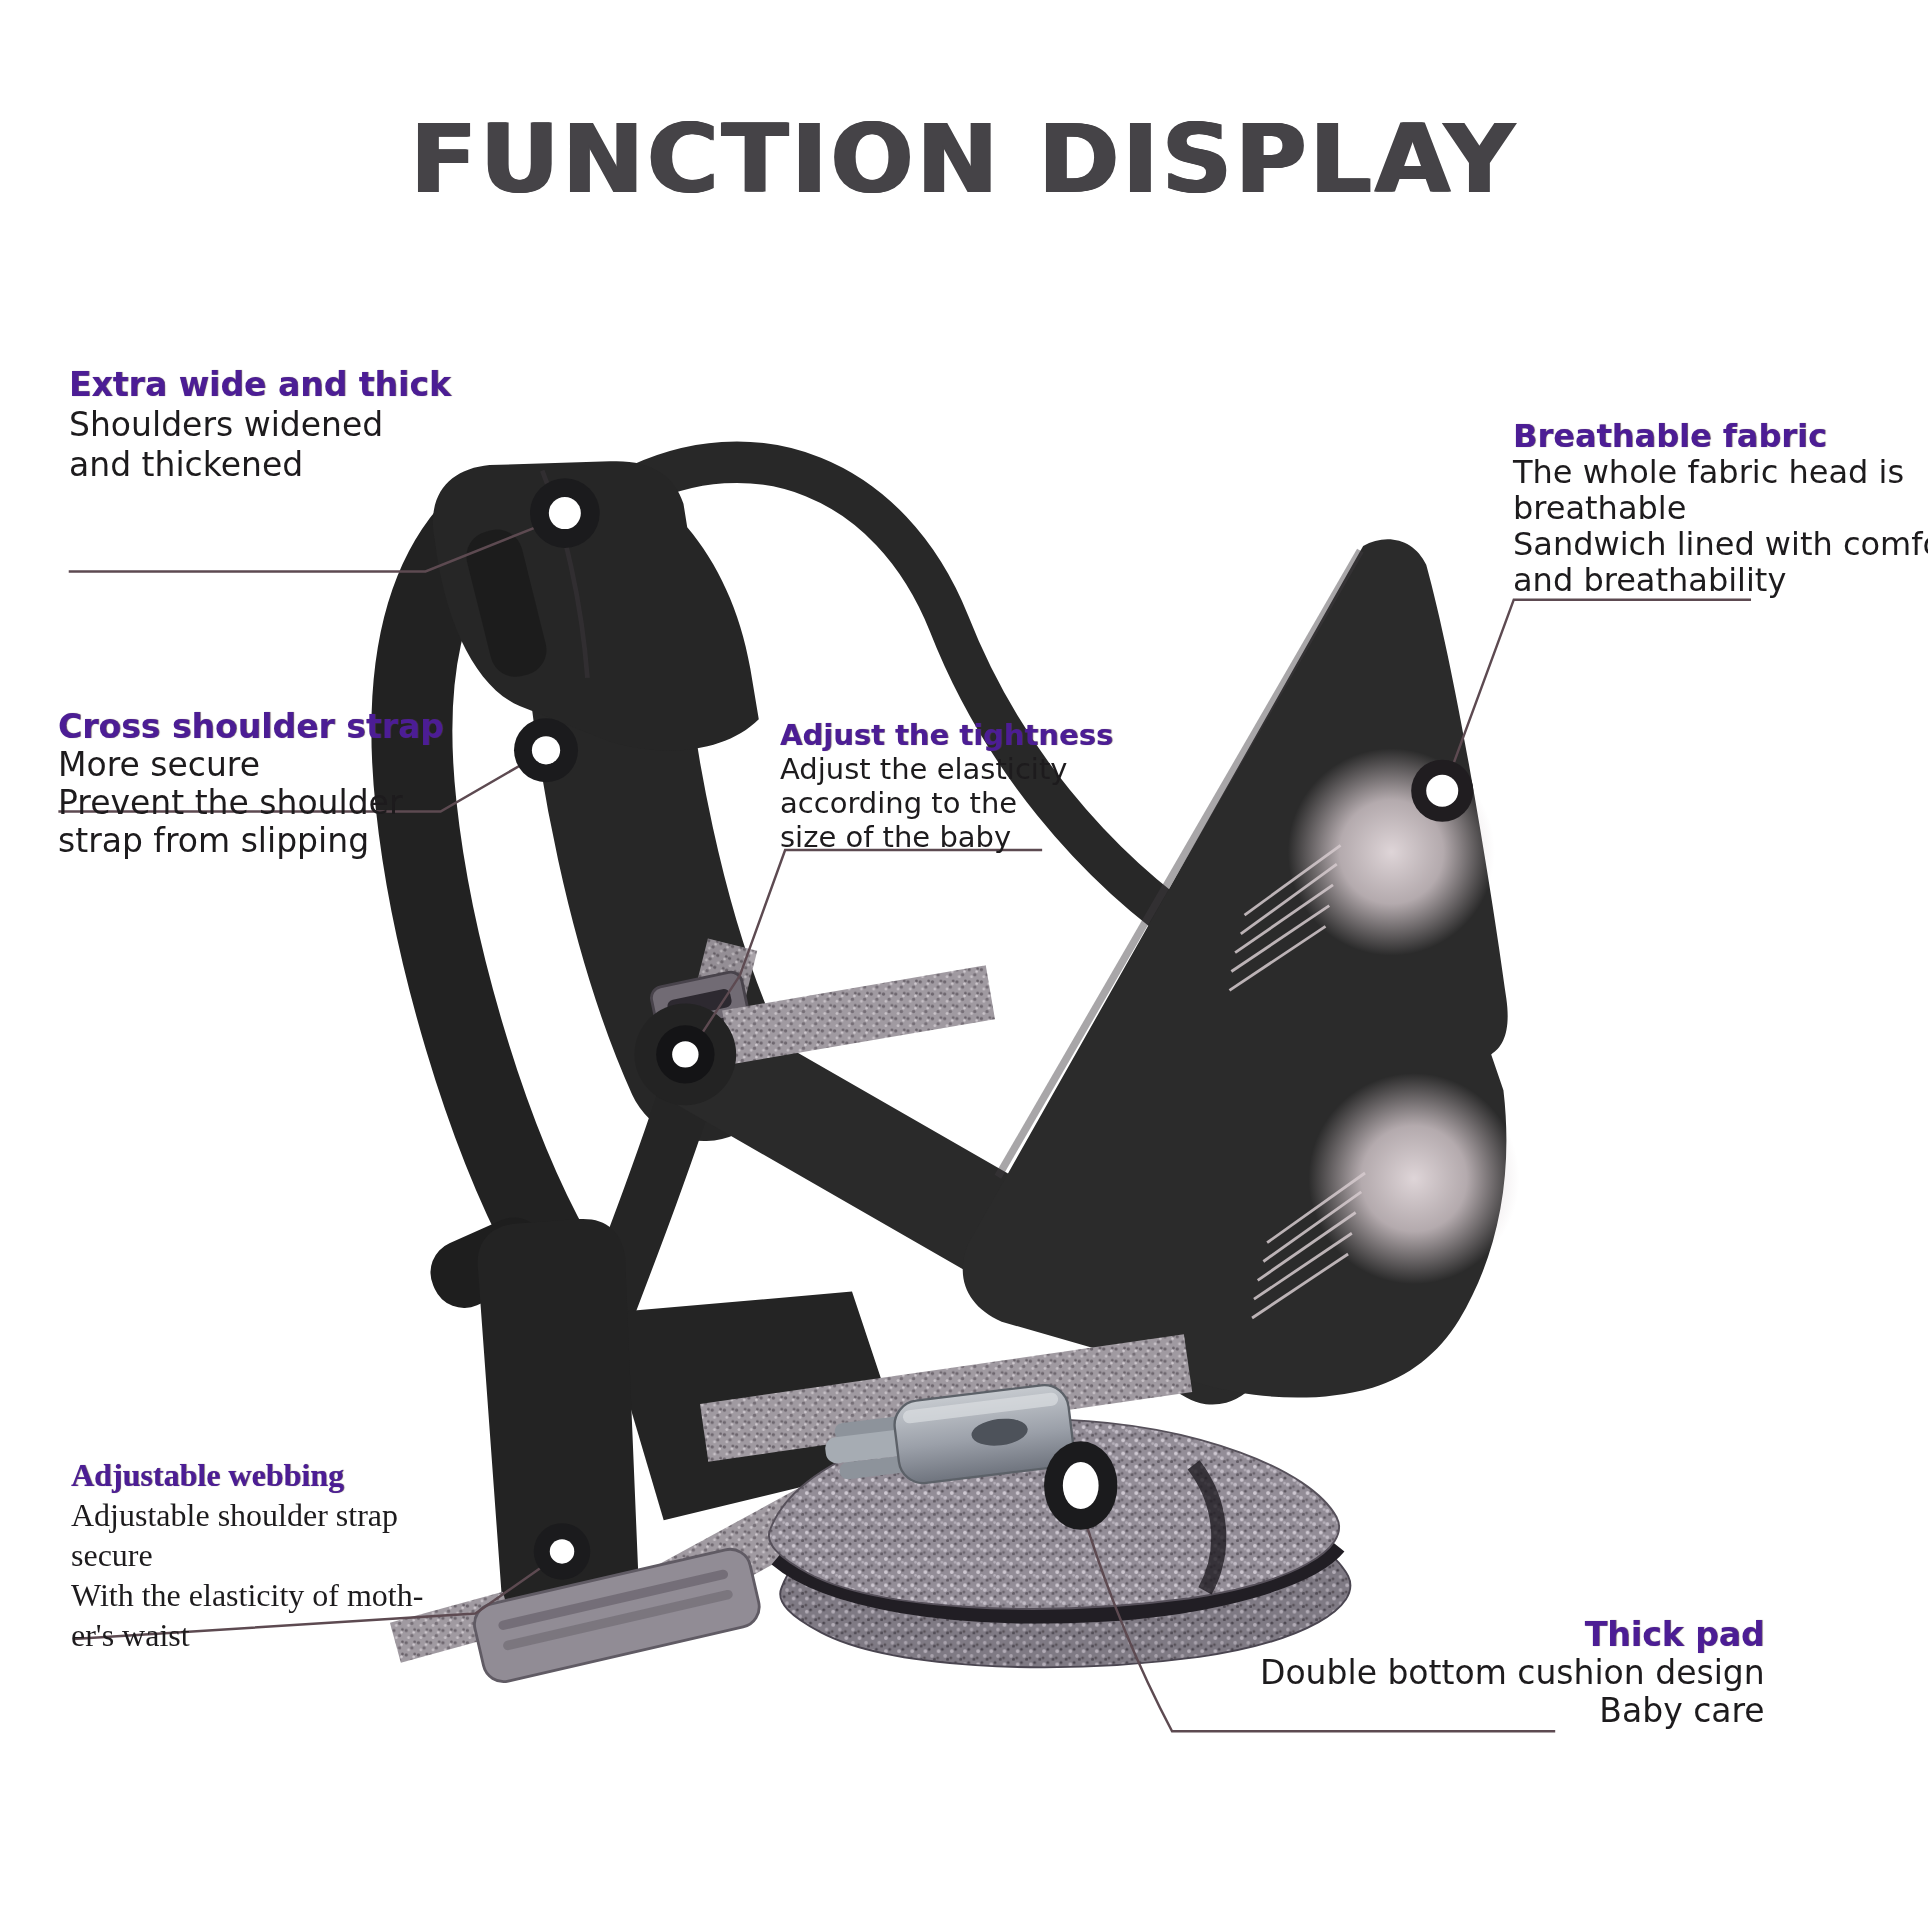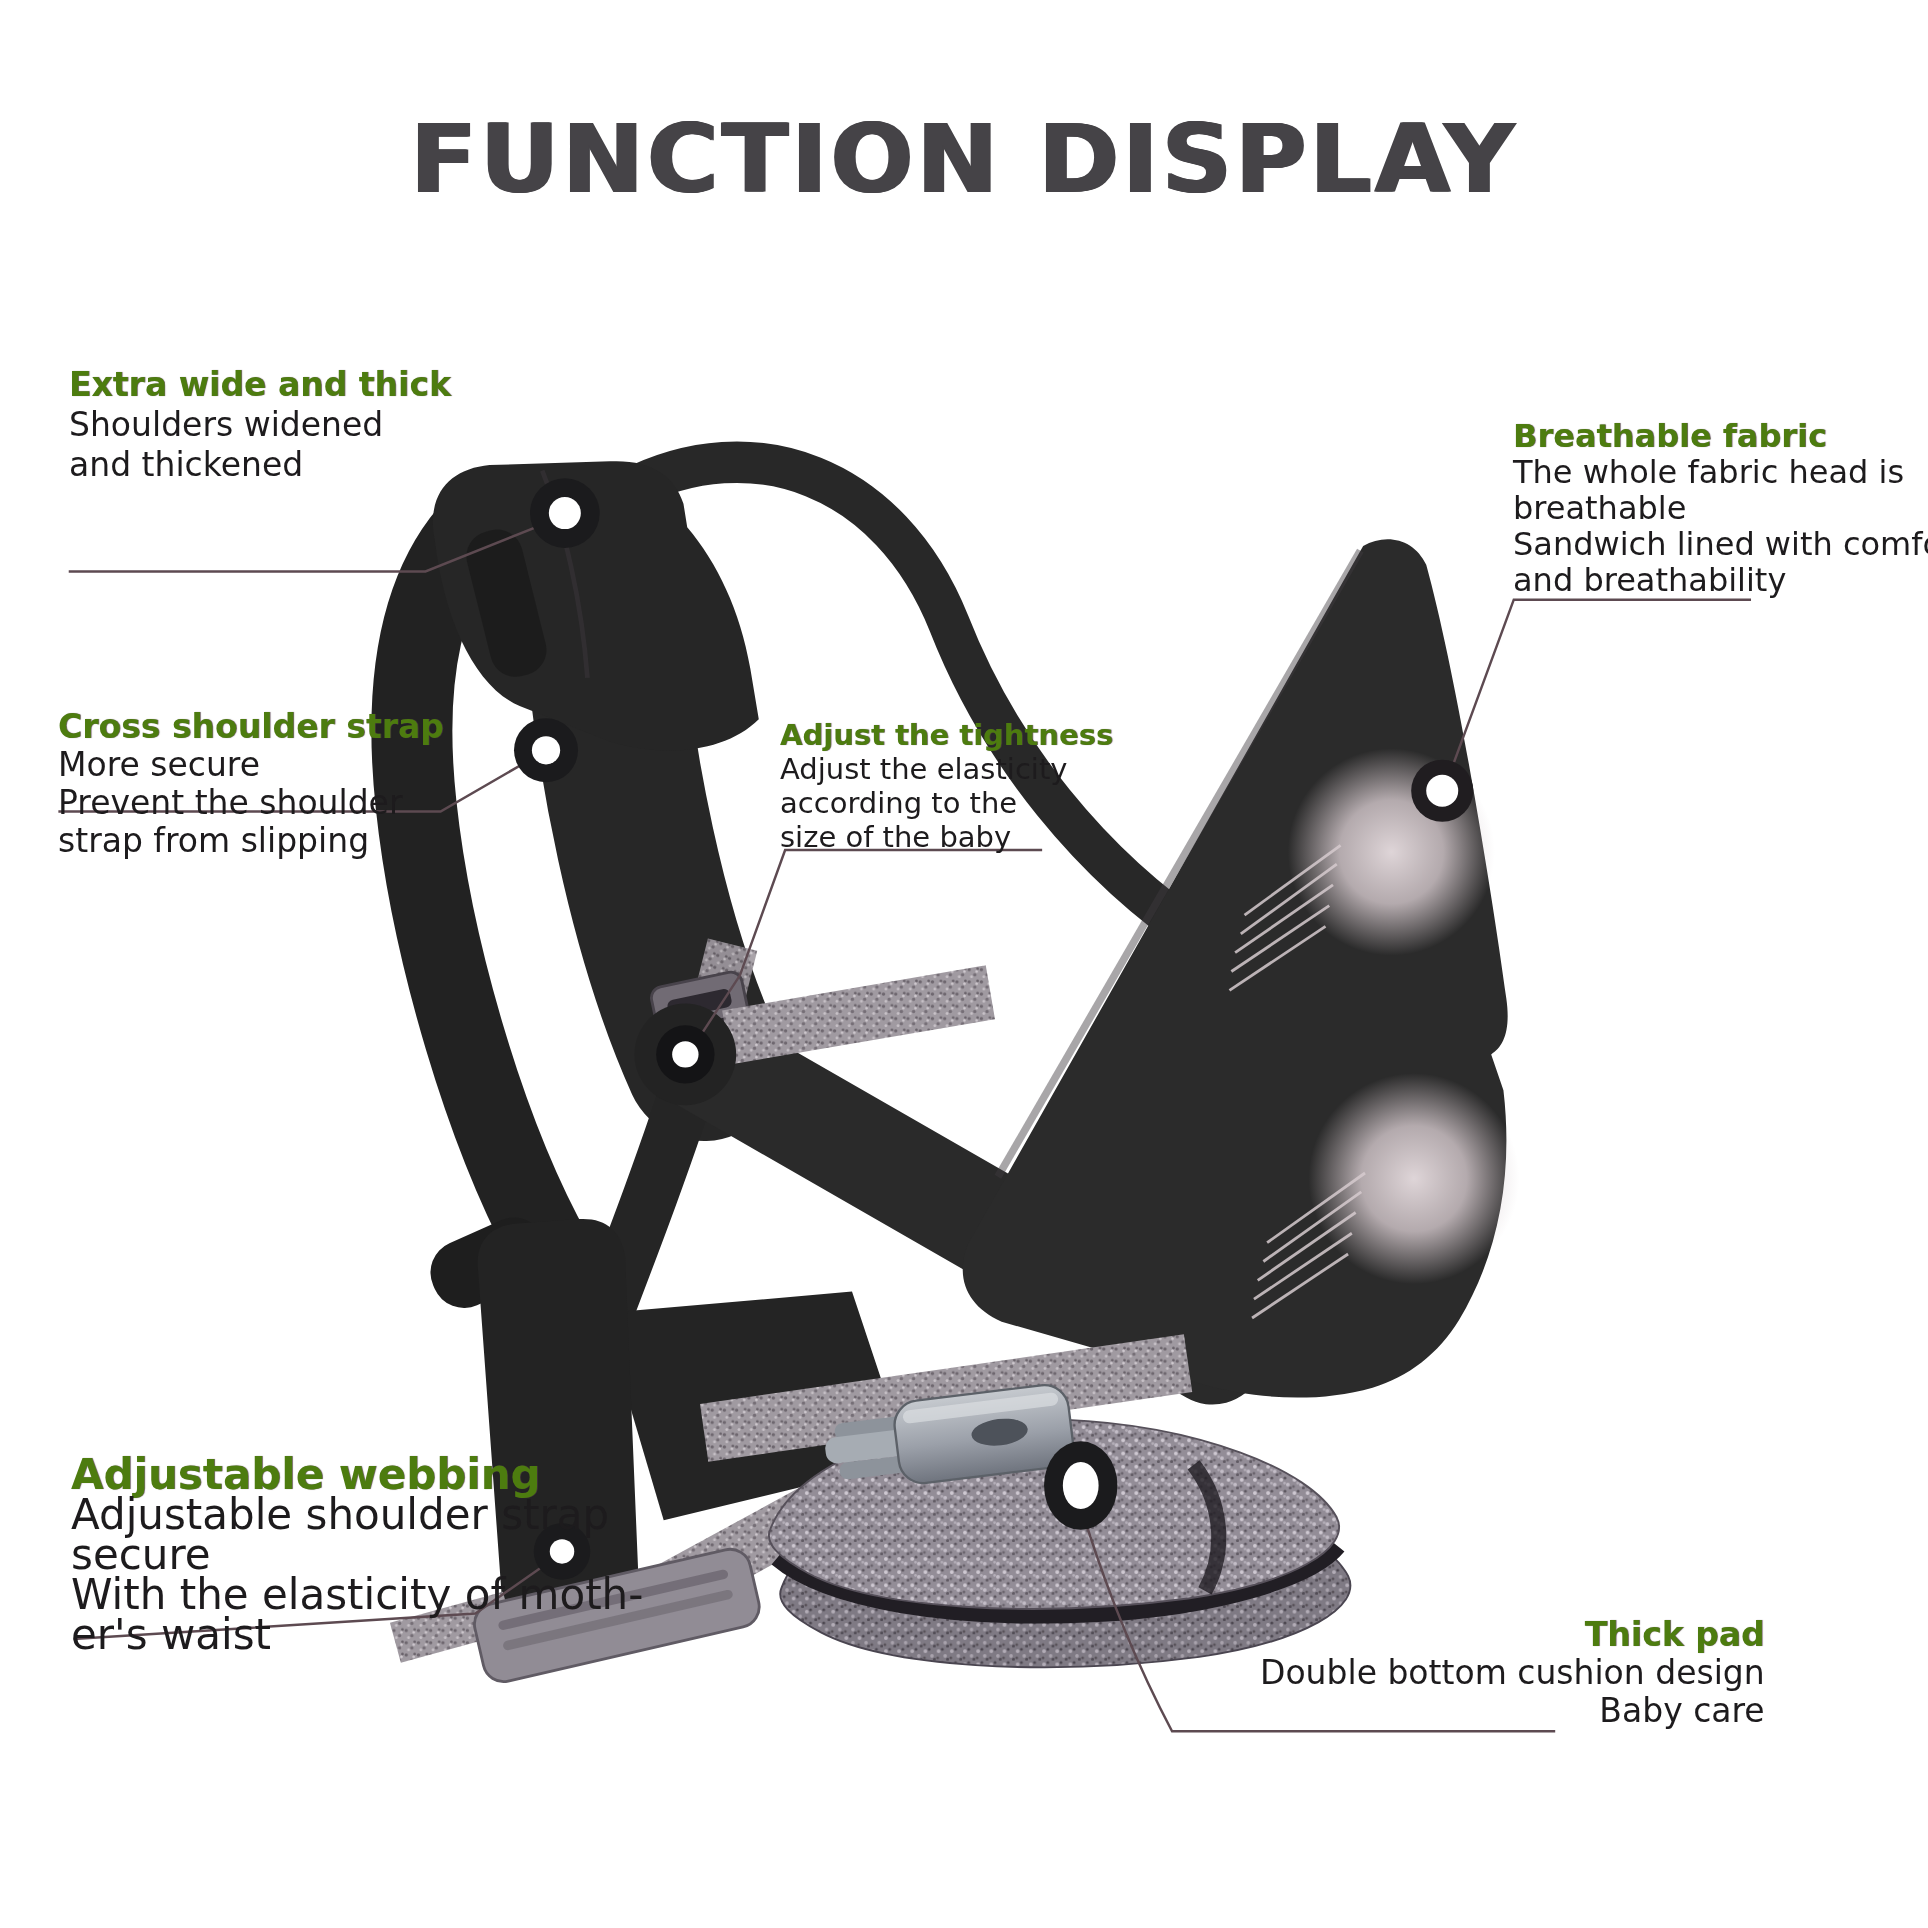--- a/index.html
+++ b/index.html
@@ -3,27 +3,27 @@
 <meta charset="utf-8">
 <style>
   html,body{margin:0;padding:0;background:#fff;}
   .stage{position:relative;width:1928px;height:1928px;background:#fff;overflow:hidden;
          font-family:"DejaVu Sans","Liberation Sans",sans-serif;}
   .stage svg{position:absolute;inset:0;z-index:1;}
   .title{position:absolute;top:105px;left:50%;transform:translateX(-50%) scaleX(1.04);
          z-index:2;font-size:94px;font-weight:bold;letter-spacing:2.8px;color:#454347;
          text-shadow:1.2px 0 0 #454347,-1.2px 0 0 #454347;white-space:nowrap;}
   .ann{position:absolute;z-index:2;white-space:nowrap;}
-  .ann .hd{font-weight:bold;color:#4d7c0f;text-shadow:0.7px 0 0.8px rgba(78,58,70,.8);}
+  .ann .hd{font-weight:bold;color:#4c1d95;text-shadow:0.7px 0 0.8px rgba(78,58,70,.8);}
   .ann .ln{color:#1d1b1d;}
   .b1{left:69px;top:365px;font-size:33px;line-height:40px;}
   .b2{left:58px;top:663px;font-size:33px;line-height:38px;margin-top:45px;}
   .b3{left:780px;top:718px;font-size:29px;line-height:34px;}
   .b4{left:1513px;top:418px;font-size:32px;line-height:36px;}
-  .b5{left:71px;top:1455px;font-size:42px;line-height:40px;}
+  .b5{left:71px;top:1455px;font-size:32px;line-height:40px;font-family:Liberation Serif, serif;}
   .b6{left:1260px;top:1616px;font-size:33px;line-height:38px;text-align:right;}
 </style>
 </head>
 <body>
 
 <div class="stage">
 
   <svg viewBox="0 0 2048 2048" width="1928" height="1928">
     <defs>
       <pattern id="speck" width="13" height="13" patternUnits="userSpaceOnUse">

